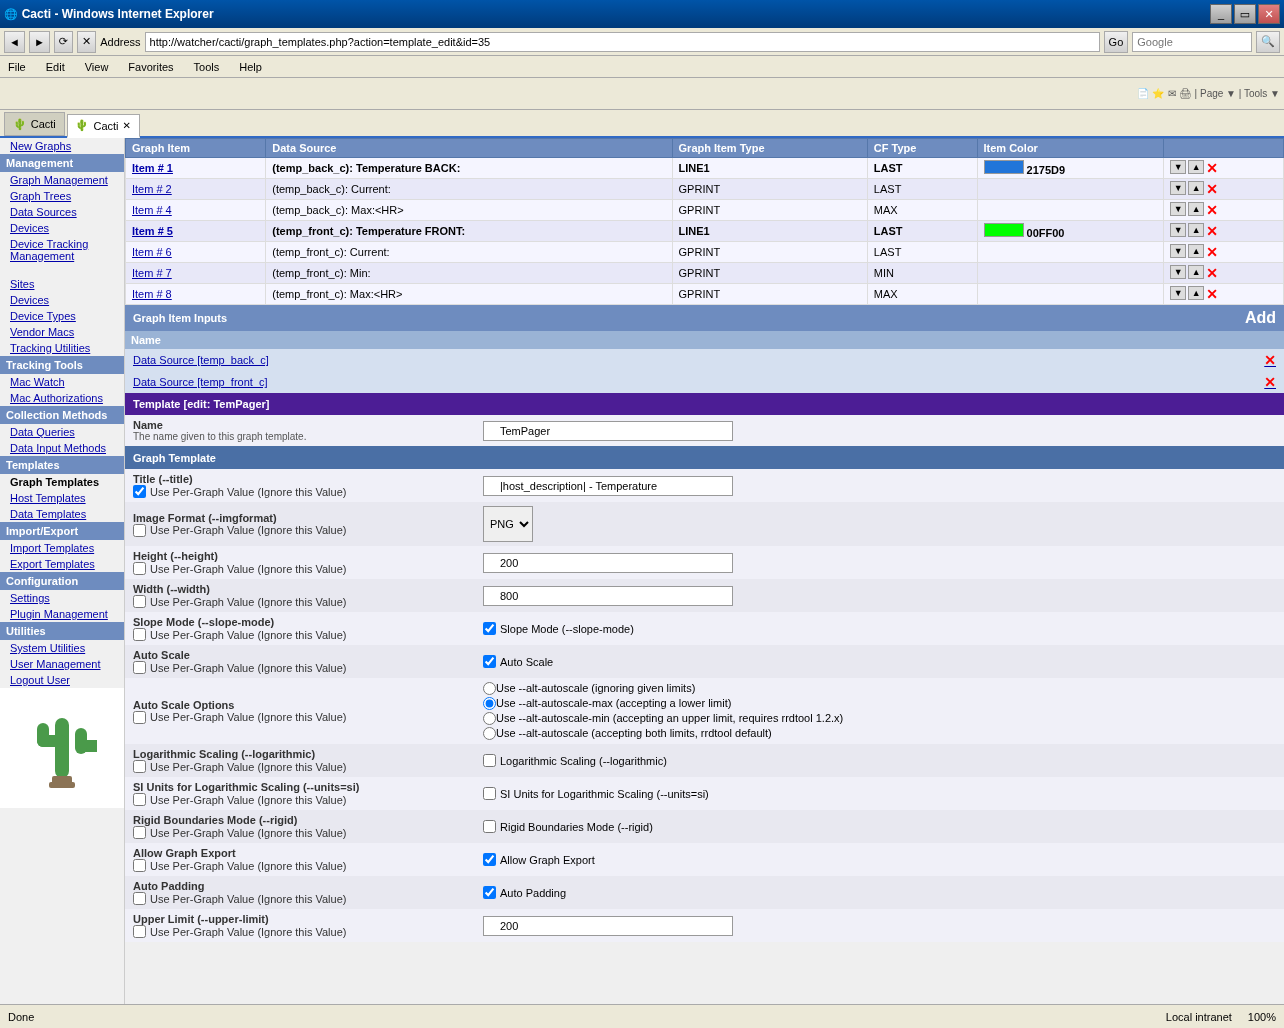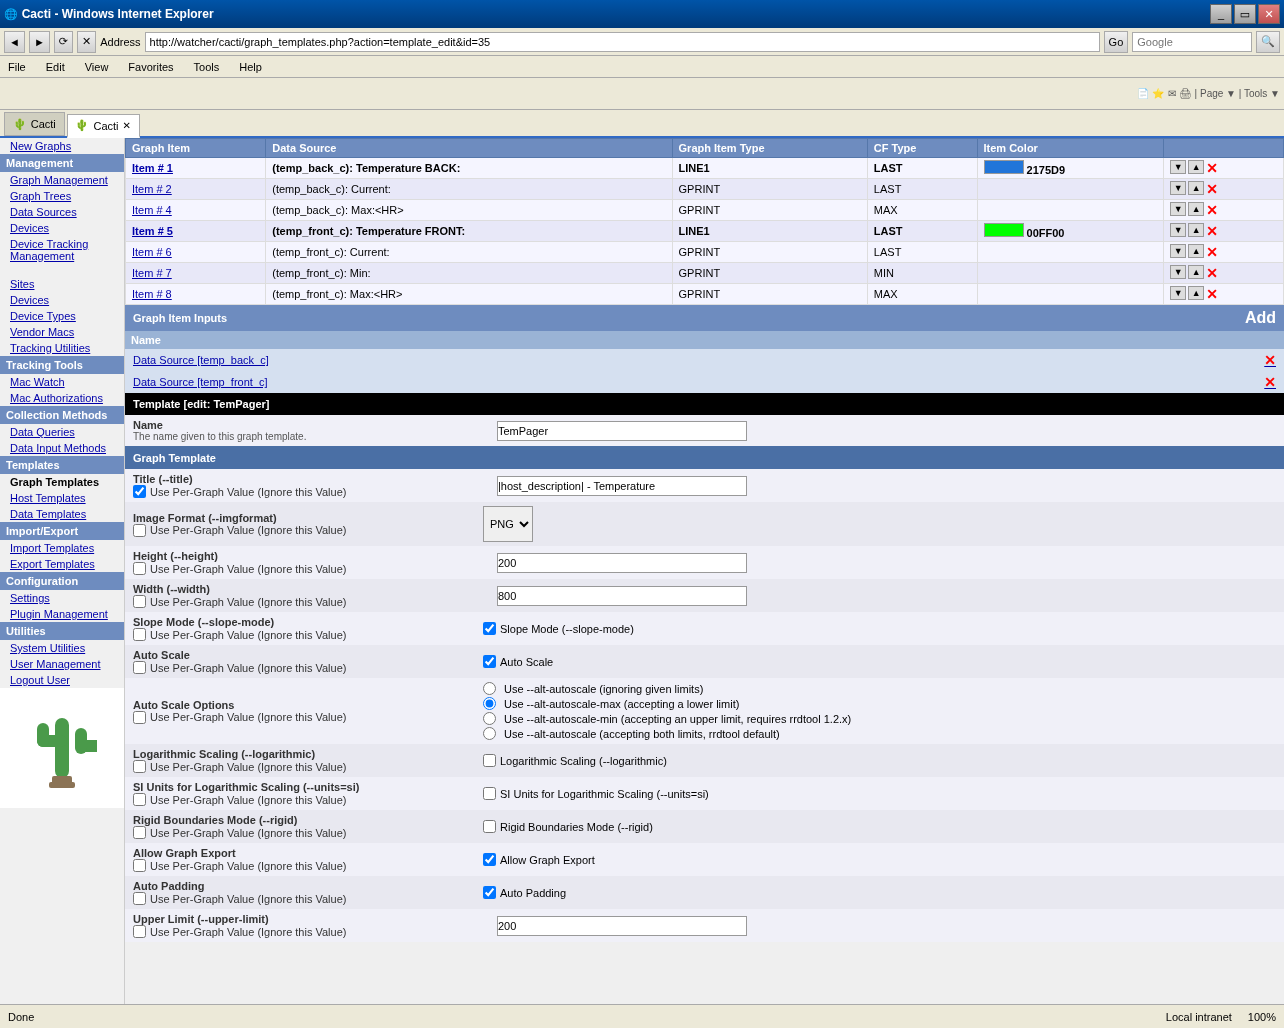--- a/index.html
+++ b/index.html
@@ -208,21 +208,21 @@
       cursor: pointer;
       font-size: 11px;
     }
     .input-list-table .data-row td:last-child {
       text-align: right;
       width: 20px;
     }
 
     
     .template-edit-header {
-      background: #000000;
+      background: #4c1d95;
       color: white;
       padding: 4px 8px;
       font-size: 12px;
       font-weight: bold;
     }
     .form-table {
       width: 100%;
       border-collapse: collapse;
       background: white;
     }
@@ -241,33 +241,32 @@
       font-weight: bold;
     }
     .form-table .label-desc {
       font-size: 10px;
       color: #555;
     }
     .form-input {
       width: 250px;
       height: 20px;
       border: 1px solid #999;
-      padding: 0 0;
-      font-size: 11px;
-      margin-left: 14px;
+      padding: 0 16px;
+      font-size: 11px;
     }
     .form-select {
       height: 36px;
       border: 1px solid #999;
       font-size: 11px;
       padding: 0 2px;
     }
     .checkbox-row { display: flex; align-items: center; gap: 4px; }
     .radio-group { display: flex; flex-direction: column; gap: 2px; }
-    .radio-row { display: flex; align-items: center; gap: 8px; }
+    .radio-row { display: flex; gap: 0; }
 
     
     .status-bar {
       height: 24px;
       background: #ece9d8;
       border-top: 1px solid #aaa;
       display: flex;
       align-items: center;
       padding: 0 8px;
       font-size: 11px;

